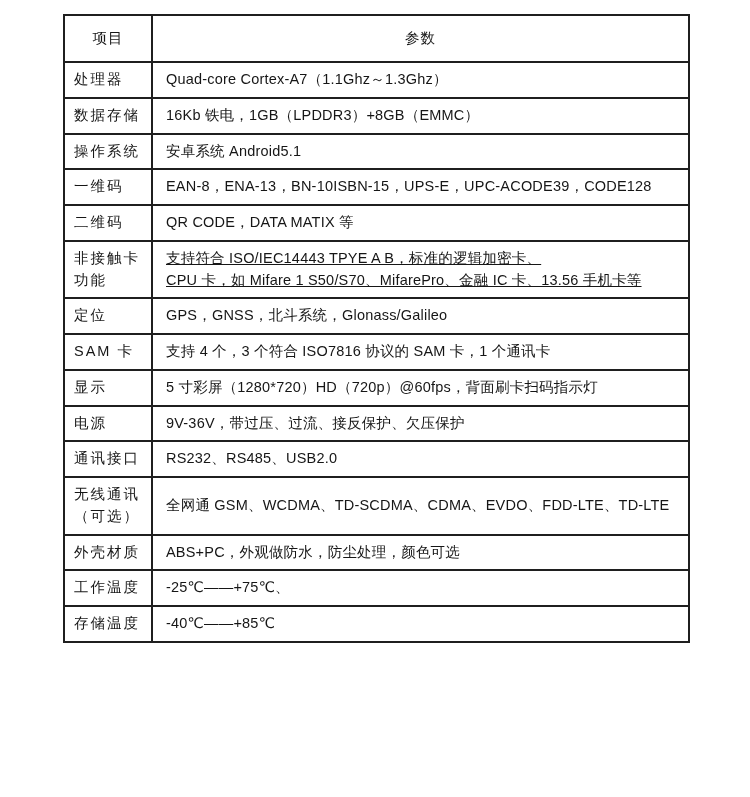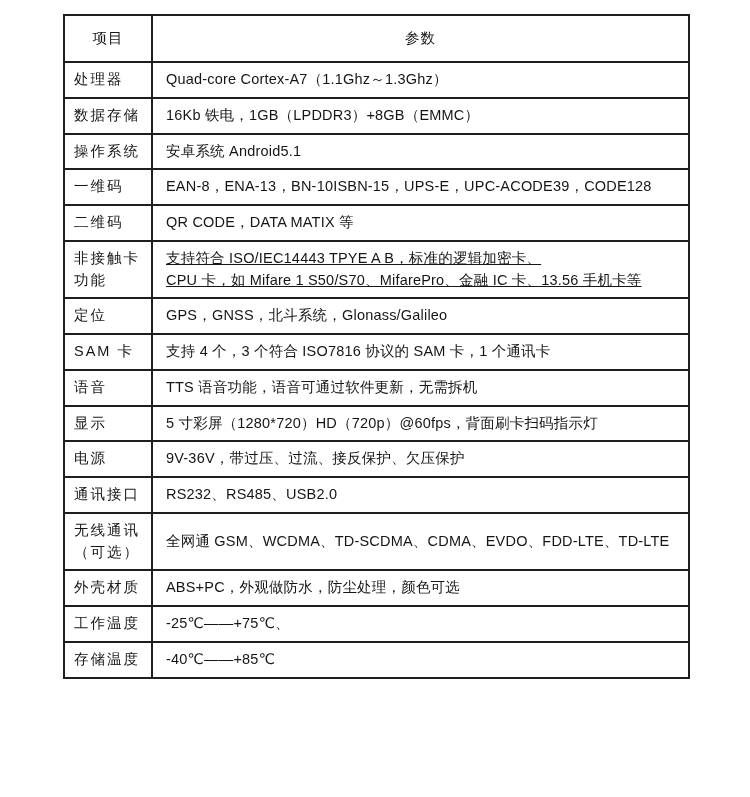--- a/index.html
+++ b/index.html
@@ -104,24 +104,20 @@
       </tr>
       <tr>
         <td class="cell-label">定位</td>
         <td class="cell-value">GPS，GNSS，北斗系统，Glonass/Galileo</td>
       </tr>
       <tr>
         <td class="cell-label">SAM 卡</td>
         <td class="cell-value">支持 4 个，3 个符合 ISO7816 协议的 SAM 卡，1 个通讯卡</td>
       </tr>
       <tr>
-        <td class="cell-label">语音</td>
-        <td class="cell-value">TTS 语音功能，语音可通过软件更新，无需拆机</td>
-      </tr>
-      <tr>
         <td class="cell-label">显示</td>
         <td class="cell-value">5 寸彩屏（1280*720）HD（720p）@60fps，背面刷卡扫码指示灯</td>
       </tr>
       <tr>
         <td class="cell-label">电源</td>
         <td class="cell-value">9V-36V，带过压、过流、接反保护、欠压保护</td>
       </tr>
       <tr>
         <td class="cell-label">通讯接口</td>
         <td class="cell-value">RS232、RS485、USB2.0</td>

